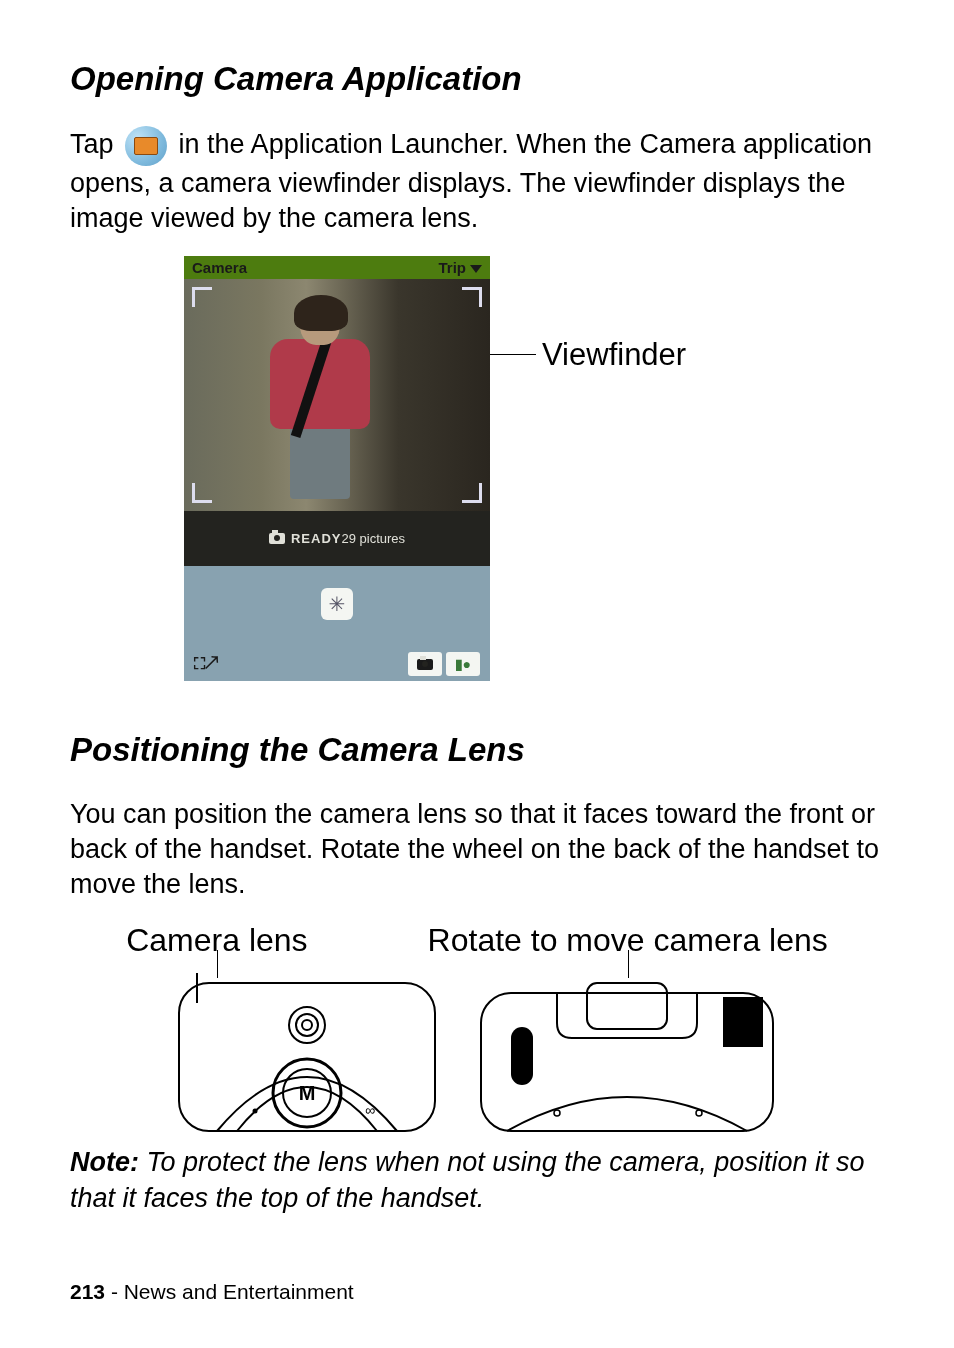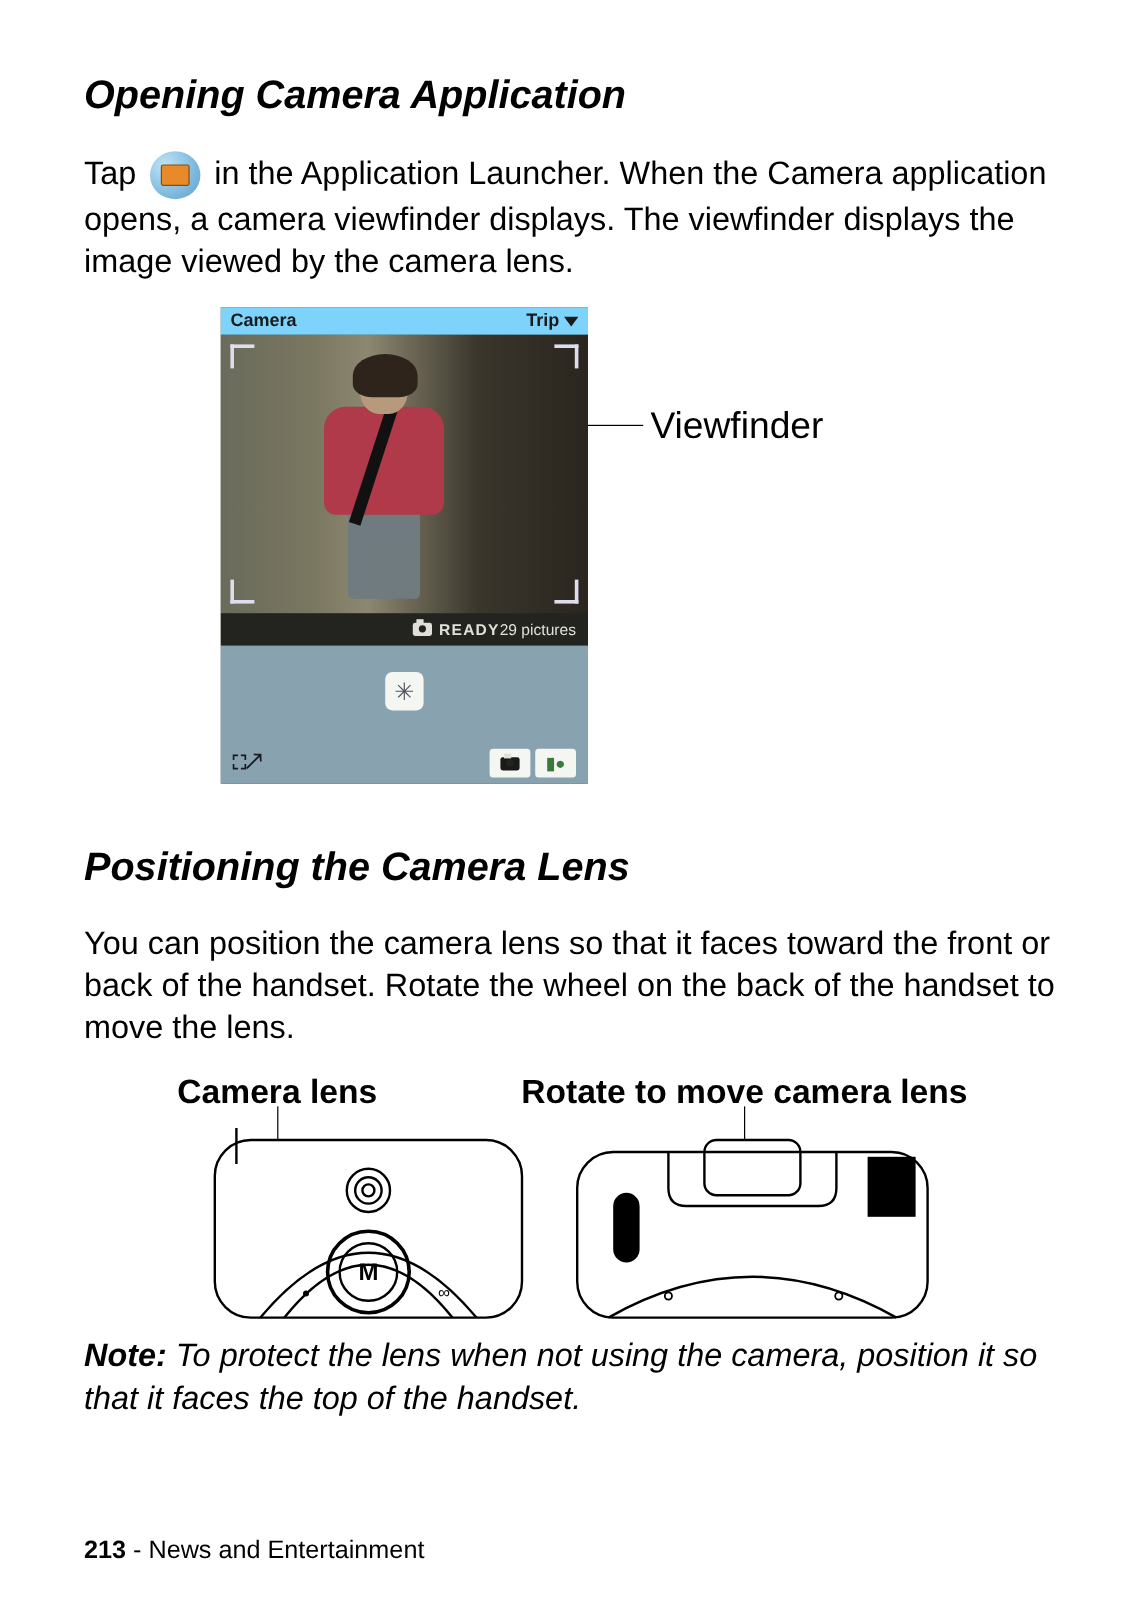--- a/index.html
+++ b/index.html
@@ -56,21 +56,21 @@
     width: 306px;
     background: #2a2a28;
     color: #e0e0d8;
     font-family: Arial, sans-serif;
     font-size: 14px;
   }
   .phone-titlebar {
     display: flex;
     justify-content: space-between;
     align-items: center;
-    background: #7dd3fc;
+    background: #4d7c0f;
     color: #1a1a1a;
     font-weight: bold;
     padding: 3px 8px;
     font-size: 15px;
   }
   .tri-down {
     display: inline-block;
     width: 0; height: 0;
     border-left: 6px solid transparent;
     border-right: 6px solid transparent;
@@ -94,22 +94,22 @@
   .p-hair { position:absolute; left:32px; top:-2px; width:54px; height:36px; background:#2e241b; border-radius:50% 50% 30% 30%; }
   .p-jacket { position:absolute; left:8px; top:42px; width:100px; height:90px; background:#b03a4a; border-radius:18px 18px 10px 10px; }
   .p-strap { position:absolute; left:44px; top:42px; width:10px; height:100px; background:#111; transform:rotate(18deg); }
   .p-pants { position:absolute; left:28px; top:122px; width:60px; height:80px; background:#6f7b7f; border-radius:8px 8px 4px 4px; }
   .vf-corner { position:absolute; width:20px; height:20px; border:3px solid #dde; }
   .tl { left:8px; top:8px; border-right:none; border-bottom:none; }
   .tr { right:8px; top:8px; border-left:none; border-bottom:none; }
   .bl { left:8px; bottom:8px; border-right:none; border-top:none; }
   .br { right:8px; bottom:8px; border-left:none; border-top:none; }
   .status-row {
-    display:flex; justify-content:flex-end; align-items:center;
-    background:#23231f; padding:6px 10px; font-size:13px;
+    display:flex; justify-content:center; align-items:center;
+    background:#23231f; padding:20px 10px; font-size:13px;
   }
   .ready-left { display:flex; align-items:center; gap:6px; font-weight:bold; letter-spacing:1px; }
   .cam-glyph {
     width:16px; height:11px; background:#e0e0d8; position:relative; border-radius:2px;
   }
   .cam-glyph::before { content:""; position:absolute; left:3px; top:-3px; width:6px; height:4px; background:#e0e0d8; }
   .cam-glyph::after { content:""; position:absolute; left:5px; top:2px; width:6px; height:6px; background:#23231f; border-radius:50%; }
   .lower-panel {
     background:#88a2b0; height:115px; position:relative;
   }
@@ -137,21 +137,21 @@
     position: relative;
     font-size: 31px;
   }
   .callout { position:absolute; display:flex; align-items:center; }
   .callout .line { border-top:1px solid #000; }
   .callout .text { padding-left:6px; line-height:1.2; }
   
   .diagram-section { margin-top: 14px; text-align:center; }
   .diag-labels {
     display:flex; justify-content:center; gap:120px;
-    font-size:28px; margin-bottom:4px;font-weight:bold;
+    font-size:32px; margin-bottom:4px;
   }
   .diag-labels span { display:inline-block; }
   .diagrams-row {
     display:flex; justify-content:center; gap:40px;
   }
   .diag-box {
     width:260px; height:170px; position:relative;
   }
   .diag-box svg { width:100%; height:100%; }
   .leader { position:absolute; width:1px; background:#000; }

